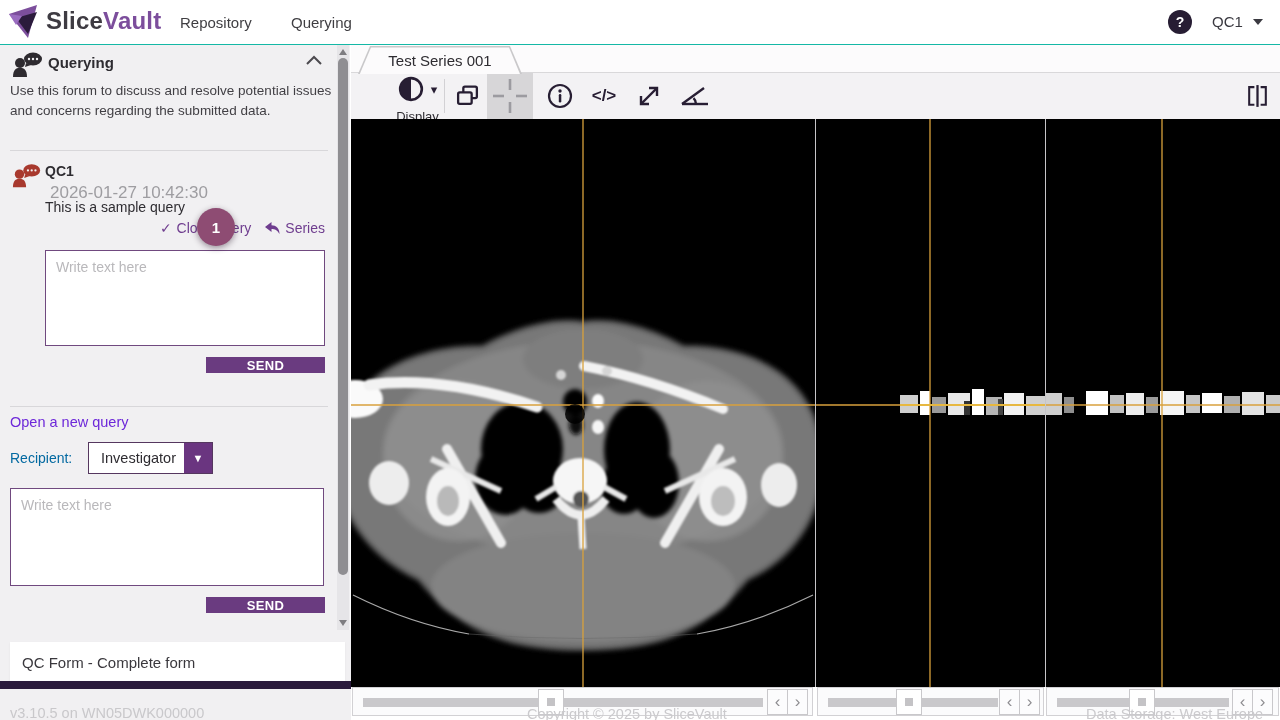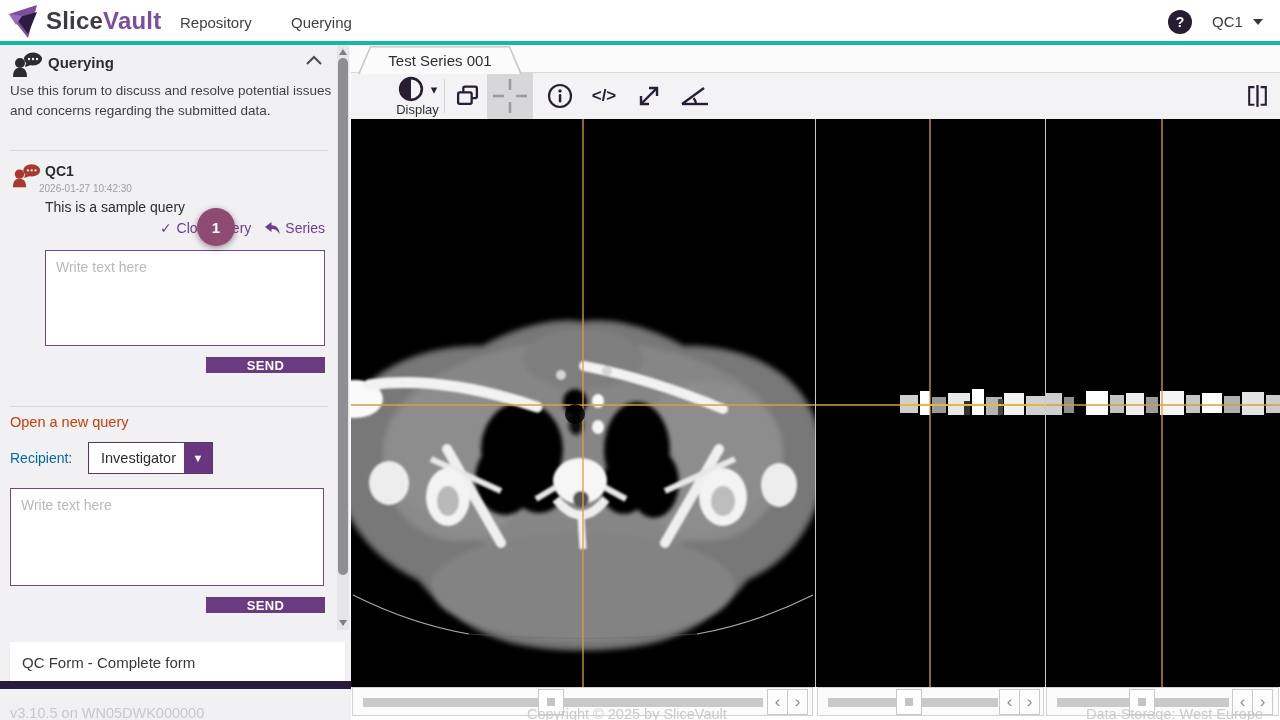--- a/index.html
+++ b/index.html
@@ -1,20 +1,20 @@
 <!DOCTYPE html>
 <html><head>
 <meta charset="utf-8">
 <style>
   html,body{margin:0;padding:0;background:#fff;}
   *{box-sizing:border-box;font-family:"Liberation Sans",sans-serif;}
   #app{position:relative;width:1280px;height:720px;overflow:hidden;background:#fff;}
 
   
-  .navbar{position:absolute;left:0;top:0;width:1280px;height:45px;background:#fff;border-bottom:4px solid #14b8a6;z-index:30;}
+  .navbar{position:absolute;left:0;top:0;width:1280px;height:45px;background:#fff;border-bottom:1px solid #14b8a6;z-index:30;}
   .logo{position:absolute;left:8px;top:5px;width:34px;height:35px;}
   .brand{position:absolute;left:46px;top:7px;font-size:24px;font-weight:600;letter-spacing:.2px;}
   .brand .p1{color:#3e3b42;}
   .brand .p2{color:#7c4e9c;}
   .nav-link{position:absolute;top:14px;font-size:15px;color:#3f3e42;cursor:pointer;}
   .nav-link.repo{left:180px;}
   .nav-link.queries{left:291px;}
   .help-btn{position:absolute;left:1168px;top:10px;width:24px;height:24px;border-radius:50%;background:#271d33;color:#fff;font-size:14px;font-weight:700;display:flex;align-items:center;justify-content:center;cursor:pointer;}
   .user-menu{position:absolute;left:1212px;top:13px;display:flex;align-items:center;gap:10px;cursor:pointer;}
   .user-name{font-size:15px;color:#3a3940;}
@@ -22,34 +22,34 @@
 
   
   .sidebar{position:absolute;left:0;top:45px;width:350px;height:585px;background:#f1f0f2;z-index:10;}
   .q-head-icon{position:absolute;left:12px;top:7px;}
   .q-title{position:absolute;left:48px;top:9px;font-size:15px;font-weight:700;color:#2e2c31;}
   .q-collapse{position:absolute;left:306px;top:10px;cursor:pointer;}
   .q-desc{position:absolute;left:10px;top:36px;width:322px;font-size:13.5px;line-height:20px;color:#413f44;}
   .divider{position:absolute;left:10px;width:318px;height:0;border-top:1px solid #d8d7da;}
   .msg-icon{position:absolute;left:12px;top:118px;}
   .msg-author{position:absolute;left:45px;top:118px;font-size:14px;font-weight:700;color:#2e2c31;}
-  .msg-ts{position:absolute;left:39px;top:138px;font-size:10px;color:#9e9da1;}
+  .msg-ts{position:absolute;left:50px;top:138px;font-size:17px;color:#9e9da1;}
   .msg-text{position:absolute;left:45px;top:154px;font-size:14px;color:#2e2c31;}
   .msg-actions{position:absolute;right:25px;top:175px;display:flex;gap:14px;align-items:center;}
   .action-link{display:flex;align-items:center;gap:5px;color:#6f3d8f;font-size:14px;cursor:pointer;}
   .check-glyph{font-size:14px;color:#6f3d8f;}
   .badge-1{position:absolute;left:197px;top:163px;width:38px;height:38px;border-radius:50%;background:#8e4c73;color:#fff;font-size:15px;font-weight:700;display:flex;align-items:center;justify-content:center;box-shadow:0 2px 6px rgba(40,20,40,.45);z-index:5;}
   textarea.compose{position:absolute;background:#fff;border:1px solid #70497f;resize:none;font-size:14px;padding:8px 10px;color:#333;outline:none;}
   textarea.compose::placeholder{color:#b9b8bb;}
   .ta1{left:45px;top:205px;width:280px;height:96px;}
   .ta2{left:10px;top:443px;width:314px;height:98px;}
   .send-btn{position:absolute;width:119px;height:16px;background:#6a3b80;color:#fff;font-size:13px;font-weight:600;letter-spacing:.4px;display:flex;align-items:center;justify-content:center;cursor:pointer;}
   .send1{left:206px;top:312px;}
   .send2{left:206px;top:552px;}
-  .new-q-head{position:absolute;left:10px;top:369px;font-size:14.5px;color:#c2410c;}
+  .new-q-head{position:absolute;left:10px;top:369px;font-size:14.5px;color:#6d28d9;}
   .recipient-label{position:absolute;left:10px;top:405px;font-size:14px;color:#0369a1;}
   .select{position:absolute;left:88px;top:397px;width:125px;height:32px;border:1px solid #55375f;display:flex;cursor:pointer;background:#fff;}
   .select .sel-text{flex:1;display:flex;align-items:center;padding-left:12px;font-size:14.5px;color:#2e2c31;}
   .select .sel-arrow{width:28px;background:#6a3580;color:#fff;font-size:11px;display:flex;align-items:center;justify-content:center;}
   
   .sb-scroll{position:absolute;left:337px;top:0;width:12px;height:585px;background:#e6e5e8;}
   .sb-up{position:absolute;left:2px;top:4px;width:0;height:0;border-left:4px solid transparent;border-right:4px solid transparent;border-bottom:6px solid #7e7d81;cursor:pointer;}
   .sb-down{position:absolute;left:2px;bottom:4px;width:0;height:0;border-left:4px solid transparent;border-right:4px solid transparent;border-top:6px solid #7e7d81;cursor:pointer;}
   .sb-thumb{position:absolute;left:1px;top:13px;width:10px;height:517px;background:#8f8e92;border-radius:5px;cursor:pointer;}
 
@@ -60,21 +60,21 @@
   .version-text{position:absolute;left:10px;top:75px;font-size:14.5px;color:#c9c8cb;white-space:nowrap;}
 
   
   .viewer-tabs{position:absolute;left:351px;top:45px;width:929px;height:28px;background:#fcfbfc;border-bottom:1px solid #d9d8da;z-index:5;}
   .tab-outer{position:absolute;left:7px;top:1px;width:164px;height:28px;background:#c9c8ca;clip-path:polygon(12px 0,152px 0,164px 100%,0 100%);cursor:pointer;z-index:6;text-align:right;}
   .tab-inner{position:absolute;left:0;top:0;width:164px;height:28px;background:#fcfbfc;clip-path:polygon(13px 1.4px,151px 1.4px,162px 100%,1.8px 100%);display:flex;align-items:center;justify-content:center;font-size:15px;color:#2e2c31;}
   .toolbar{position:absolute;left:351px;top:73px;width:929px;height:46px;background:#f3f2f4;}
   .tb-display{position:absolute;left:20px;top:0;width:93px;height:46px;display:flex;flex-direction:column;align-items:center;cursor:pointer;}
   .tb-display .row1{display:flex;align-items:center;gap:7px;margin-top:3px;}
   .tb-caret{font-size:13px;color:#271e33;}
-  .tb-display-label{font-size:13px;color:#2e2c31;margin-top:0px;}
+  .tb-display-label{font-size:13px;color:#2e2c31;margin-top:7px;}
   .tb-sep{position:absolute;left:93px;top:6px;width:1px;height:34px;background:#d2d1d4;}
   .tb-btn{position:absolute;top:0;height:46px;display:flex;align-items:center;justify-content:center;cursor:pointer;}
   .tb-layers{left:97px;width:39px;}
   .tb-crosshair{left:136px;width:46px;background:#d7d6d8;}
   .tb-info{left:186px;width:45px;}
   .tb-code{left:231px;width:44px;font-size:17px;font-weight:700;color:#271e33;}
   .tb-expand{left:275px;width:46px;}
   .tb-angle{left:321px;width:46px;}
   .tb-split{left:883px;width:46px;}
 

